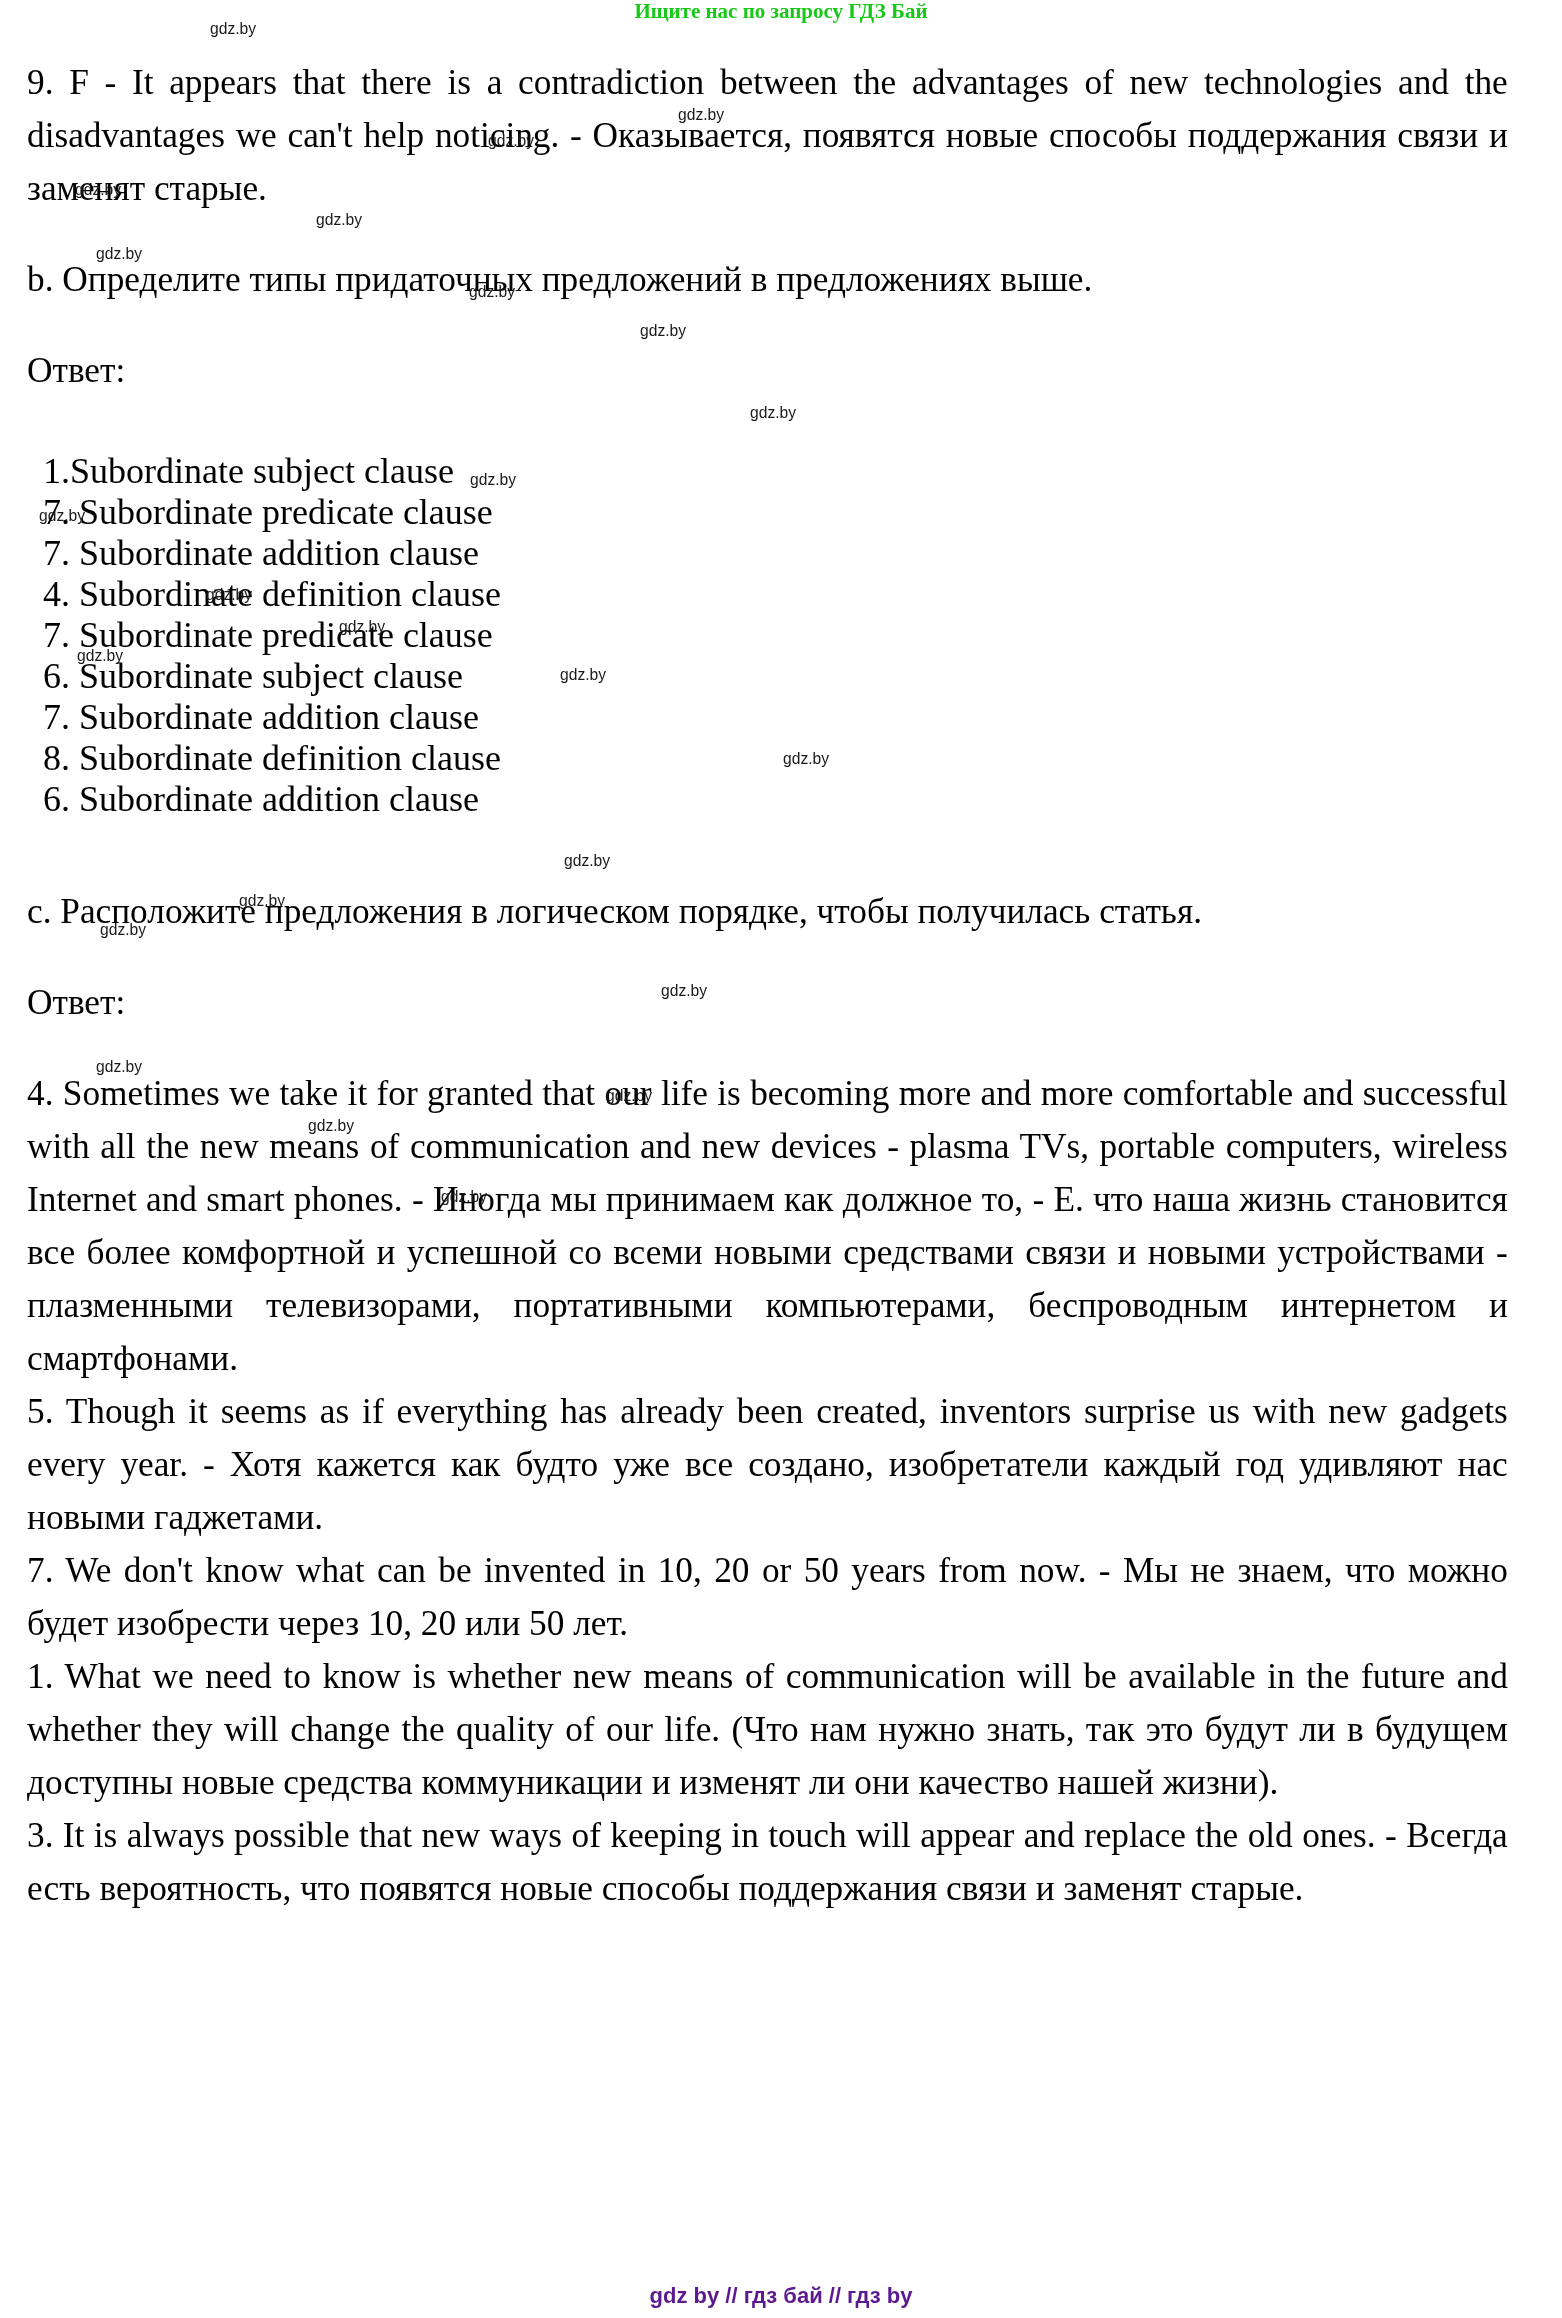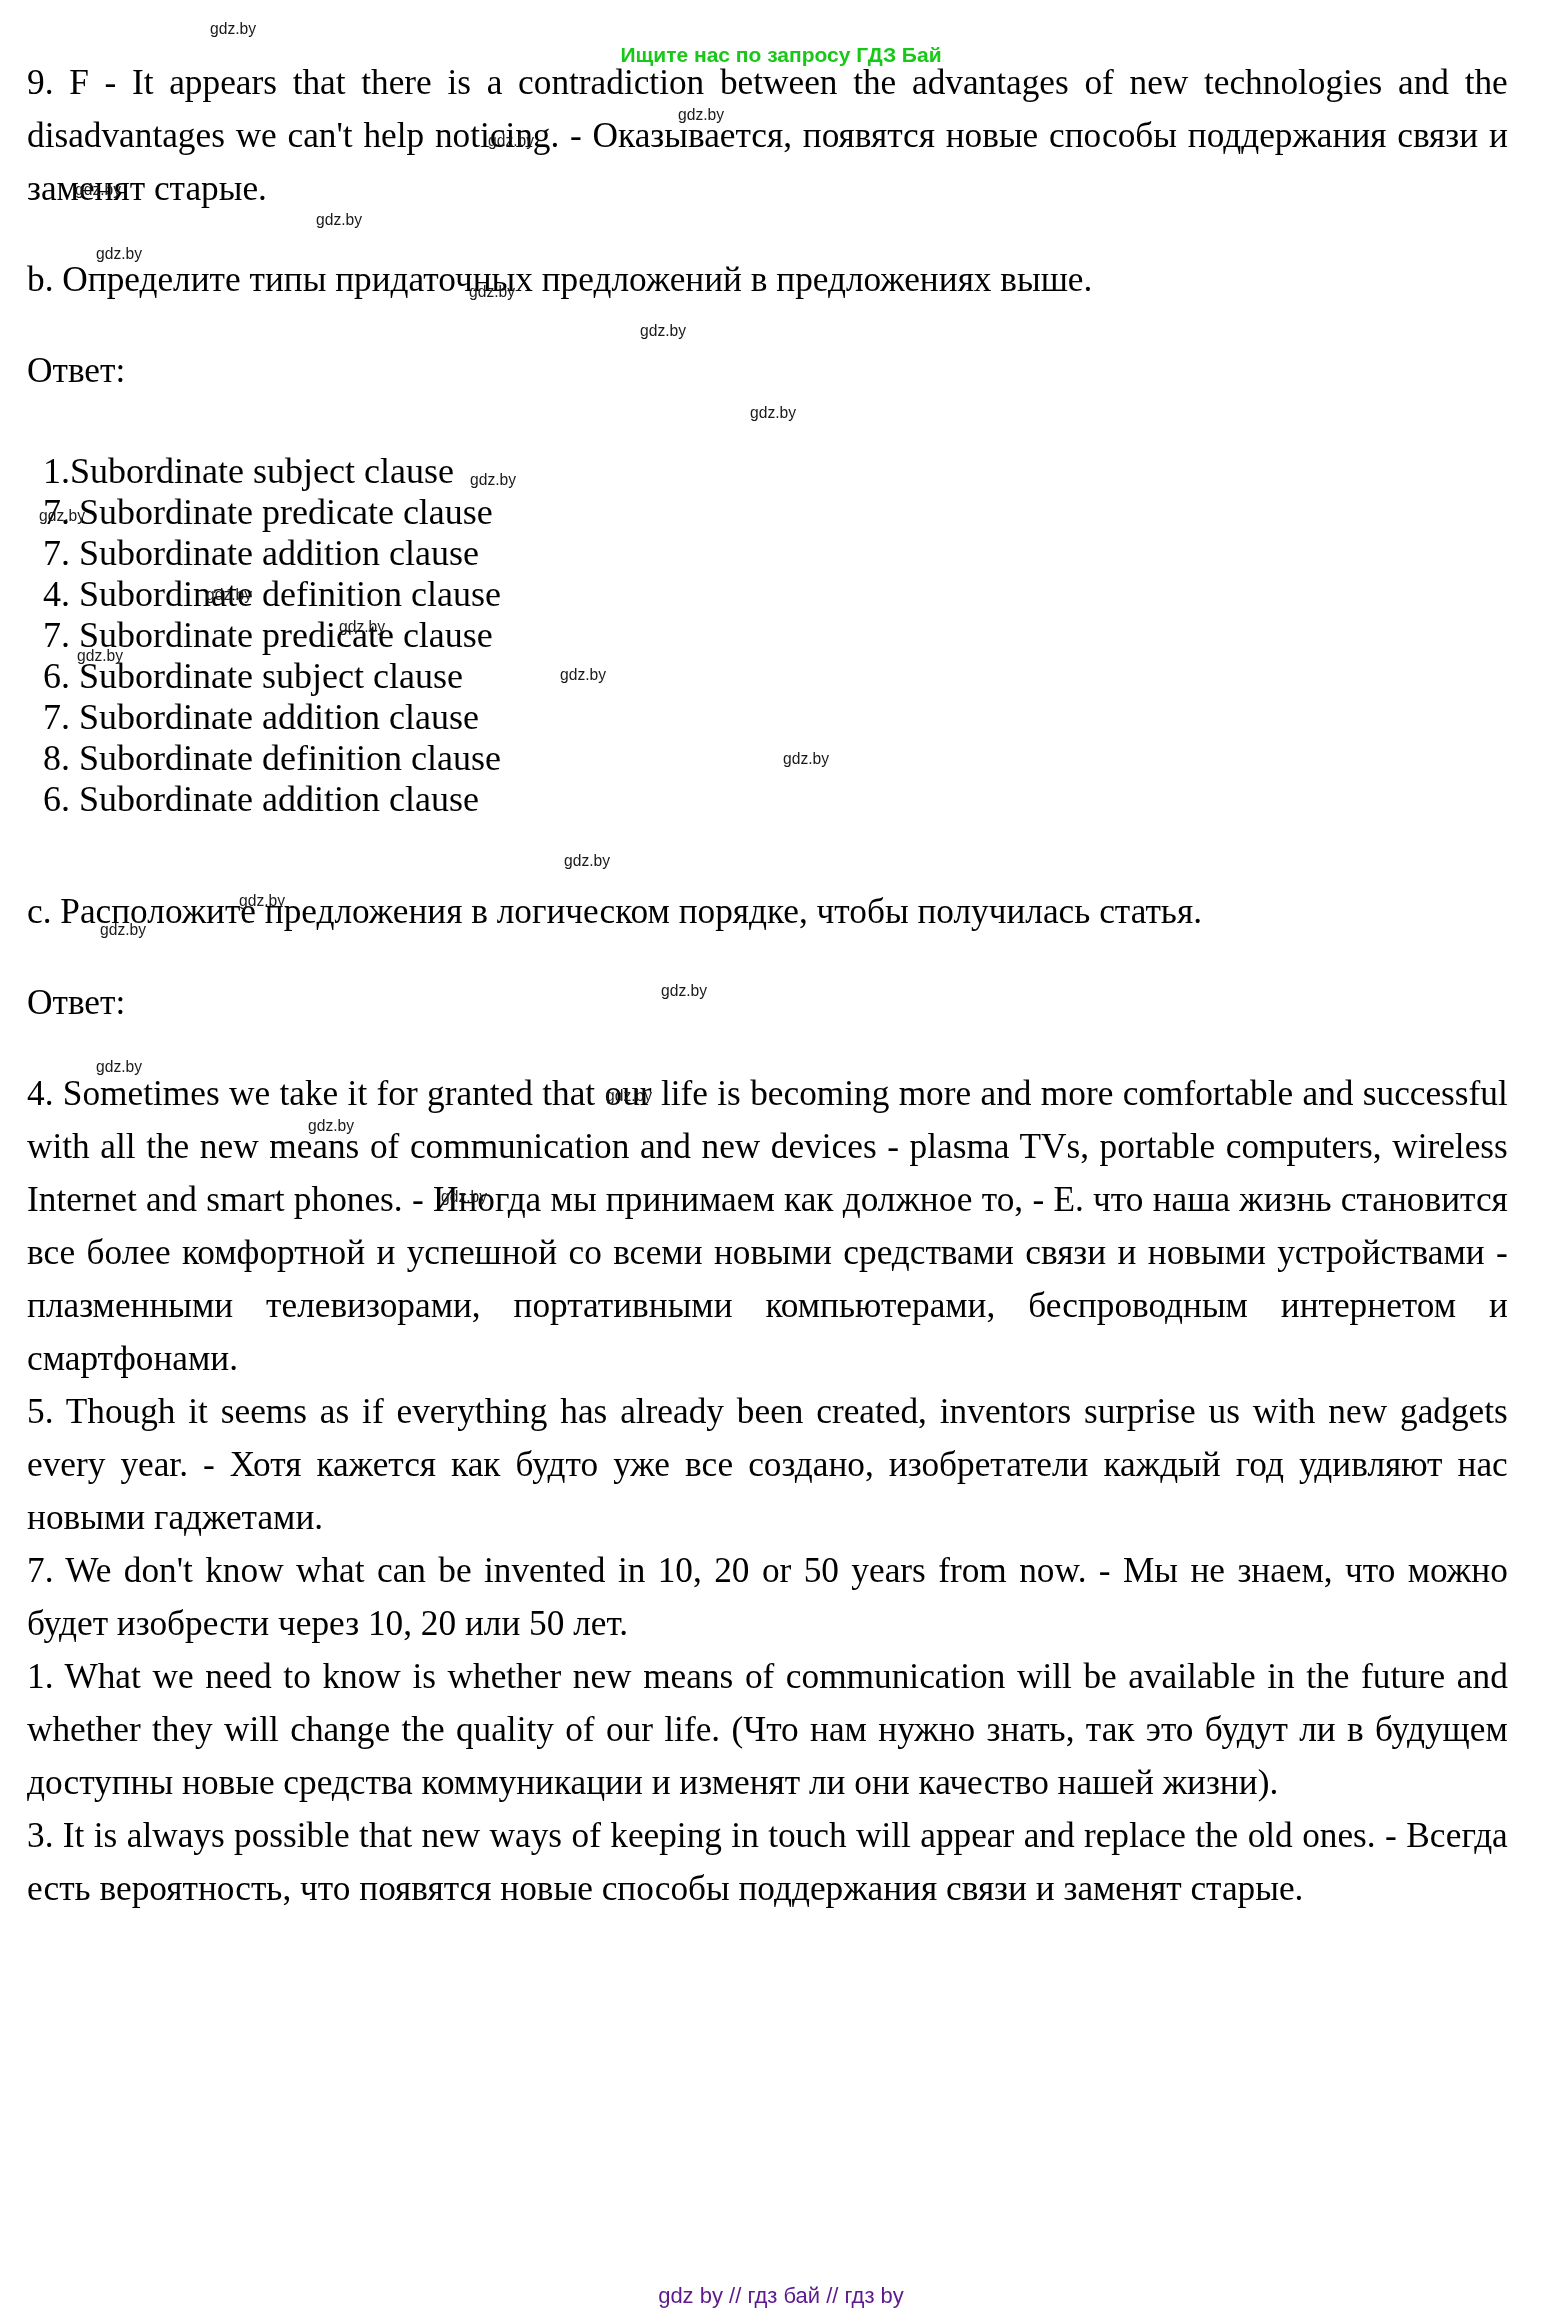--- a/index.html
+++ b/index.html
@@ -20,28 +20,27 @@
     overflow: hidden;
   }
 
   
   .promo-header {
     position: absolute;
     top: 0px;
     left: 0;
     width: 1562px;
     text-align: center;
-    font-family: Liberation Sans, sans-serif;
+    font-family: Liberation Serif, serif;
     font-size: 21px;
     font-weight: bold;
     color: #18c818;
     letter-spacing: 0px;
     line-height: 23.5px;
     white-space: nowrap;
-    margin-top: 43px;
   }
 
   
   .doc {
     position: absolute;
     left: 27px;
     top: 56px;
     width: 1511px;
   }
   .para {
@@ -86,21 +85,21 @@
   }
 
   
   .footer-link {
     position: absolute;
     left: 0;
     width: 1562px;
     text-align: center;
     font-family: "Liberation Sans", "DejaVu Sans", sans-serif;
     font-size: 22px;
-    font-weight: normal;
+    font-weight: bold;
     color: #5c1a8e;
     white-space: nowrap;
   }
 </style>
 </head>
 <body>
 
 <div id="page">
 
   <div class="promo-header" style="color: rgb(24, 200, 24);">Ищите нас по запросу ГДЗ Бай</div>

